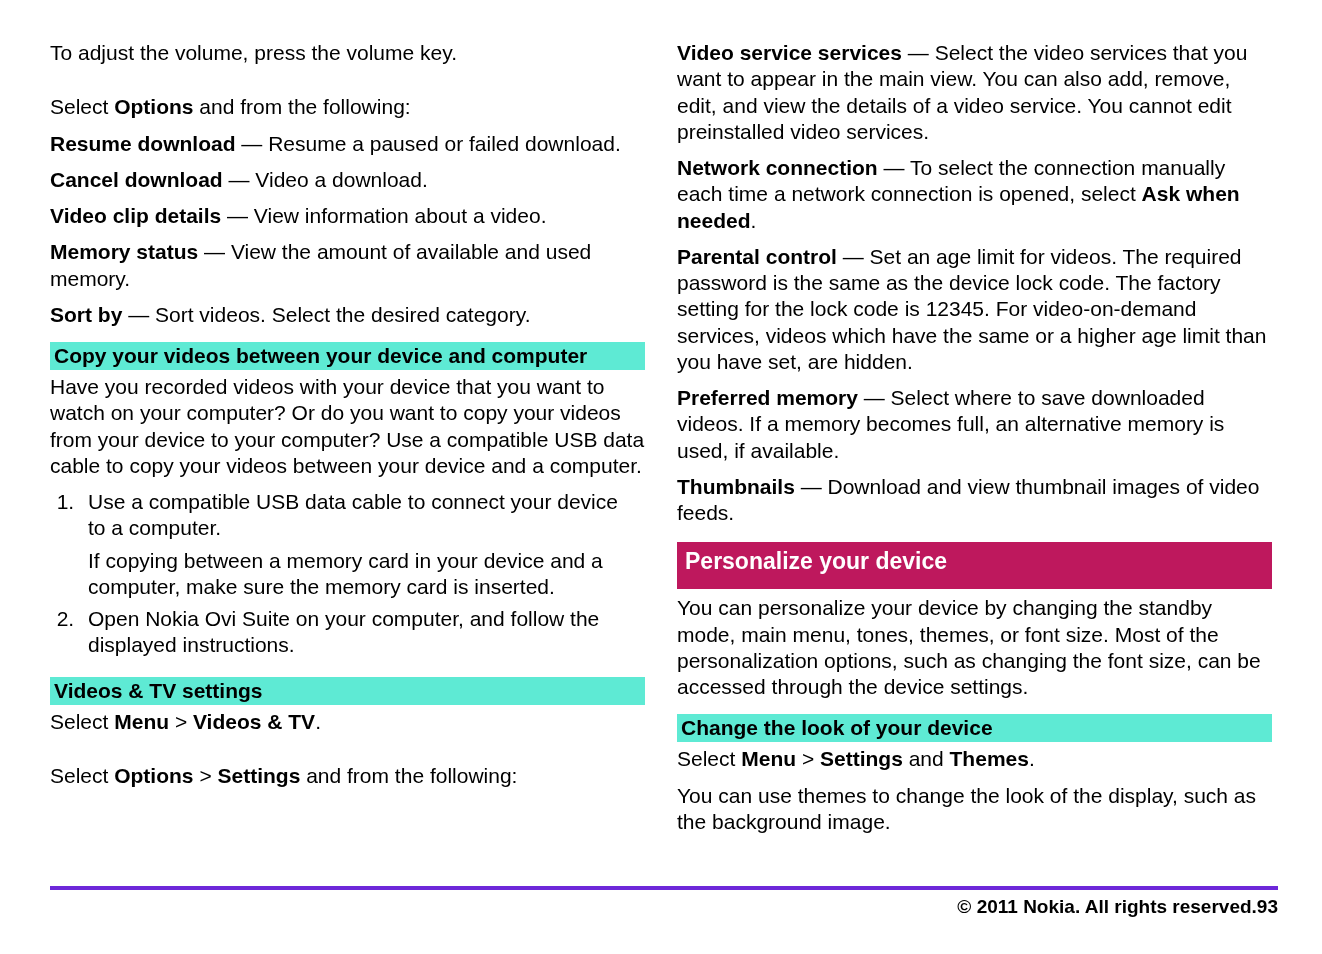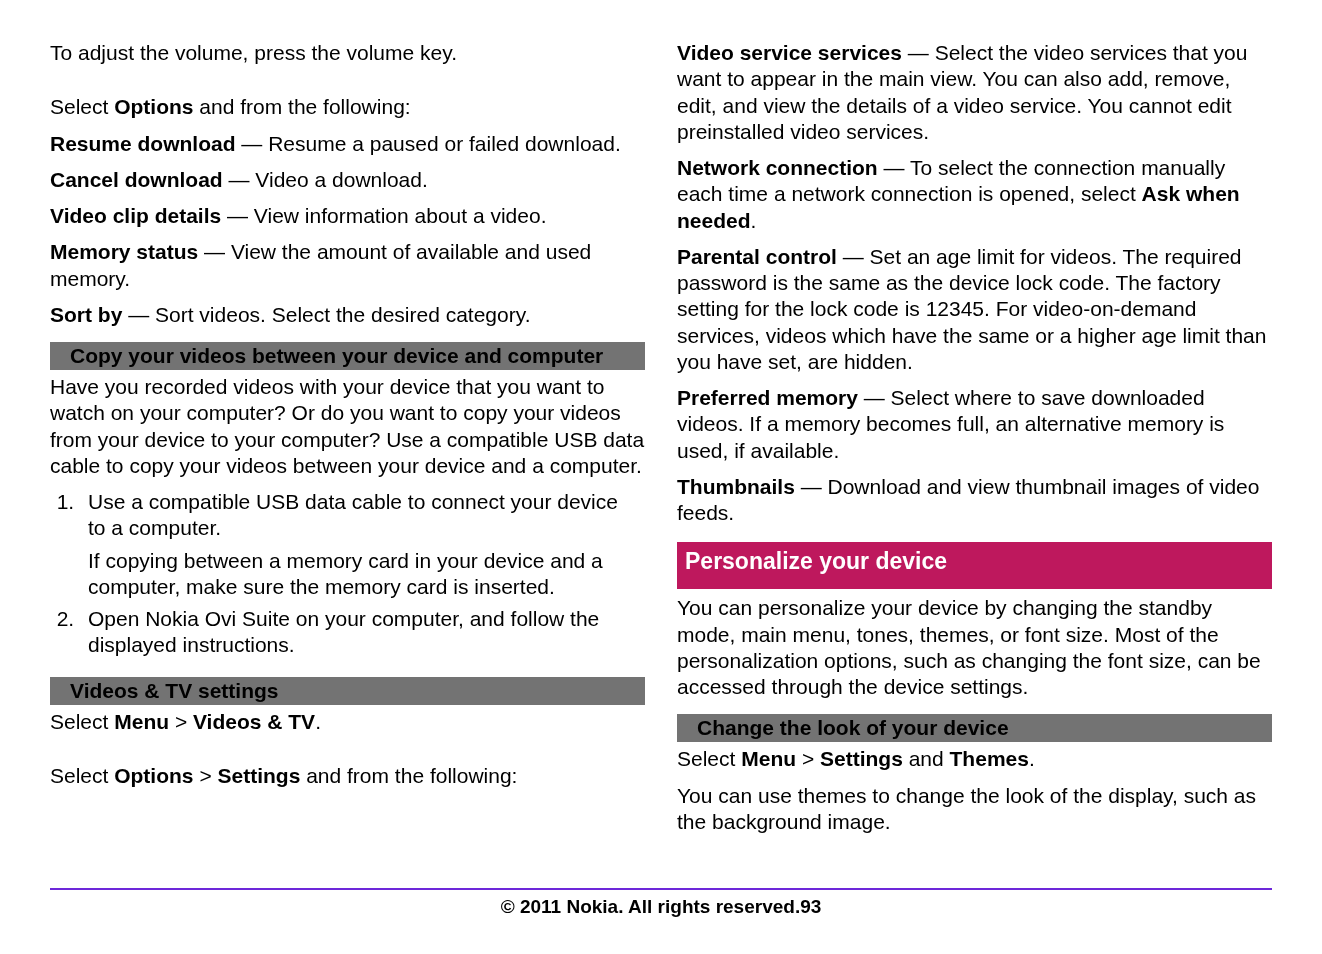--- a/index.html
+++ b/index.html
@@ -31,24 +31,24 @@
     font-size: 21px;
     line-height: 1.25;
   }
   .gap {
     height: 18px;
   }
   .bold {
     font-weight: bold;
   }
   .section-sub {
-    background: #737373;
+    background: #5eead4;
     font-weight: bold;
     font-size: 21px;
-    padding: 2px 20px;
+    padding: 2px 4px;
     margin: 4px 0 4px 0;
   }
   .section-main {
     background: #be185d;
     color: #fff;
     font-weight: bold;
     font-size: 23px;
     padding: 6px 20px 14px 8px;
     margin: 6px 0 6px 0;
   }
@@ -62,26 +62,26 @@
     padding-left: 8px;
     margin-bottom: 6px;
   }
   ol.steps li p {
     margin: 0 12px 6px 0;
     font-size: 21px;
   }
   .footer {
     position: absolute;
     left: 50px;
-    right: 50px;
+    right: 44px;
     bottom: 36px;
-    border-top: 2px solid #6d28d9;
+    border-top: 4px solid #6d28d9;
     padding-top: 6px;
     display: flex;
-    justify-content: center;
+    justify-content: flex-end;
     font-size: 19px;
     font-weight: bold;
   }
 </style>
 </head>
 <body>
 
 <div class="page">
   <div class="columns">
 

